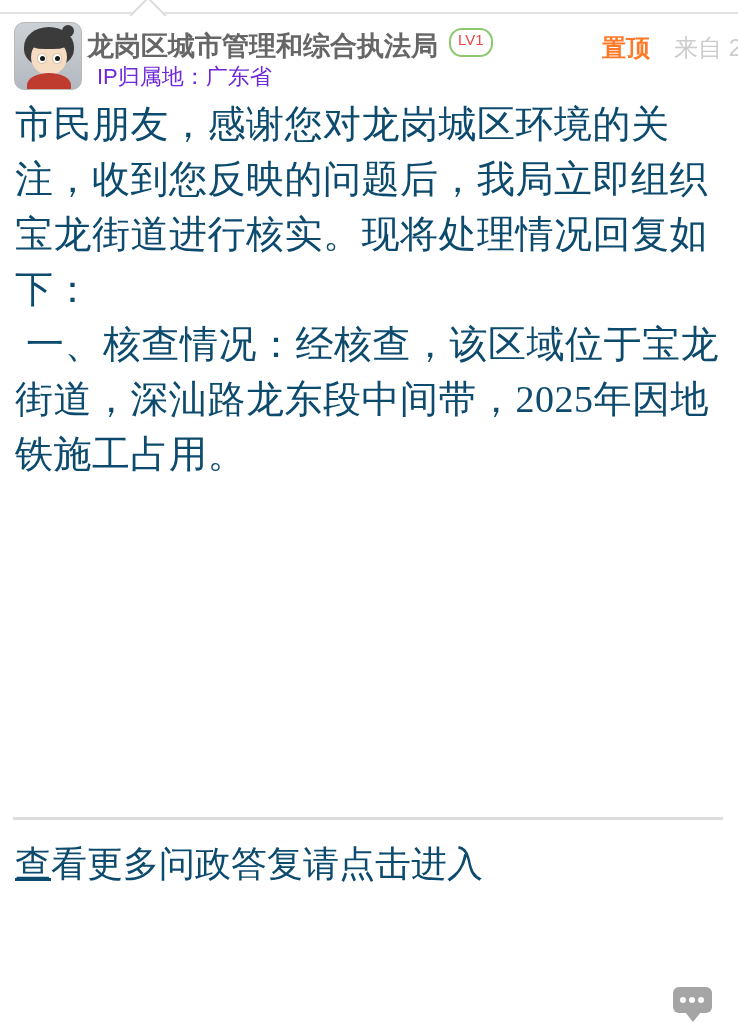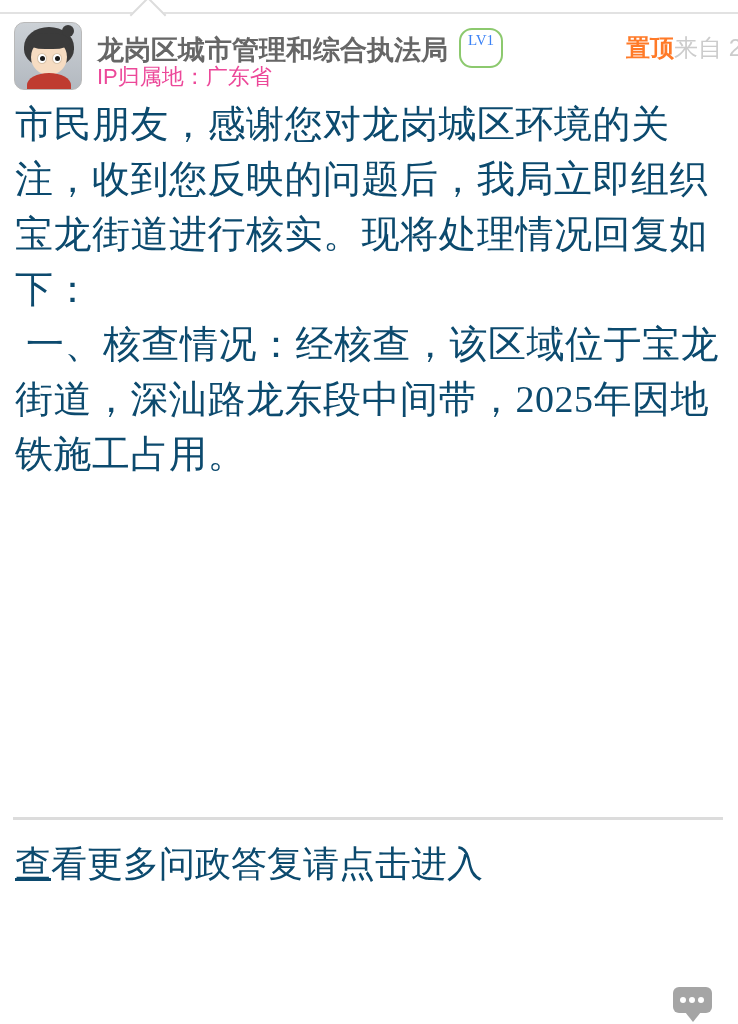--- a/index.html
+++ b/index.html
@@ -84,59 +84,58 @@
   .avatar .eye.right { left: 37px; }
   .avatar .shirt {
     position: absolute; bottom: -8px; left: 12px;
     width: 44px; height: 24px;
     background: #bf3b30;
     border-radius: 50% 50% 0 0;
   }
 
   .name-row {
     position: absolute;
-    left: 97px; top: 28px;
+    left: 87px; top: 28px;
     display: flex;
-    align-items: flex-end;
+    align-items: flex-start;
     gap: 11px;
     max-width: 470px;
     white-space: nowrap;
-    font-family: Liberation Serif, serif;
   }
   .username {
     font-size: 27px;
     font-weight: bold;
     color: #666666;
     cursor: pointer;
   }
   .lv-badge {
     font-size: 15px;
-    color: #3b82f6;
+    color: #ef4444;
     border: 2px solid #8cc96e;
     border-radius: 13px;
     padding: 0 7px;
-    height: 40px;
+    height: 29px;
     line-height: 20px;
   }
   .corner-row {
     position: absolute;
     right: -4px; top: 32px;
     white-space: nowrap;
     font-size: 24px;
   }
-  .pin-badge { color: #ff7a28; font-weight: bold; margin-right: 0; }
+  .pin-badge { color: #ff7a28; font-weight: bold; margin-right: 24px; }
   .from-label { color: #cccccc; }
 
   .meta-row {
     position: absolute;
     left: 97px; top: 62px;
     display: flex;
     gap: 26px;
     font-size: 22px;
-    color: #ec4899;
+    color: #6d28d9;
     white-space: nowrap;
     flex-direction: column;
   }
 
   
   .content {
     position: absolute;
     top: 97px; left: 15px; right: 14px;
     color: #0c4a6e;
     font-size: 38px;

